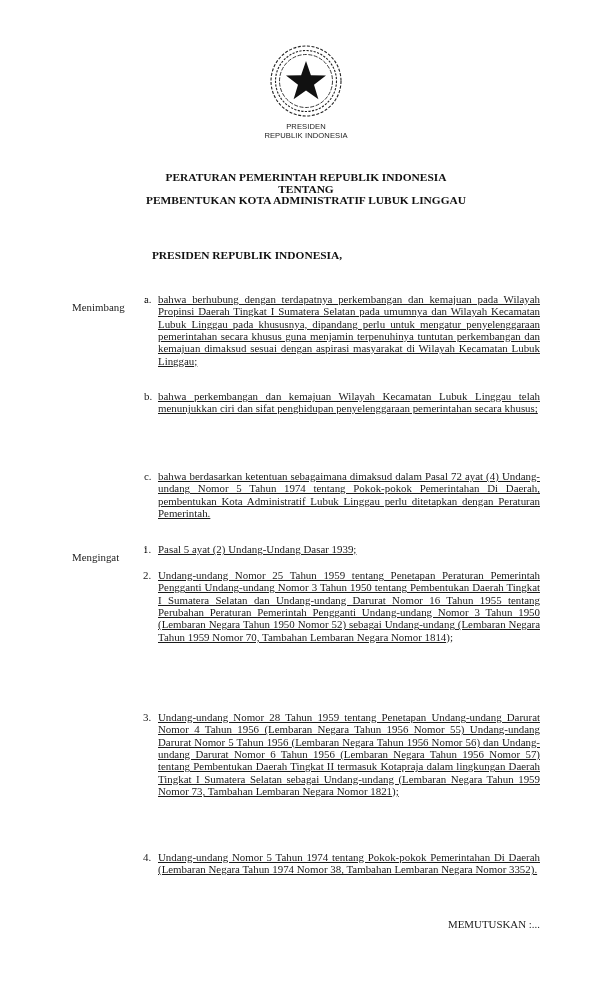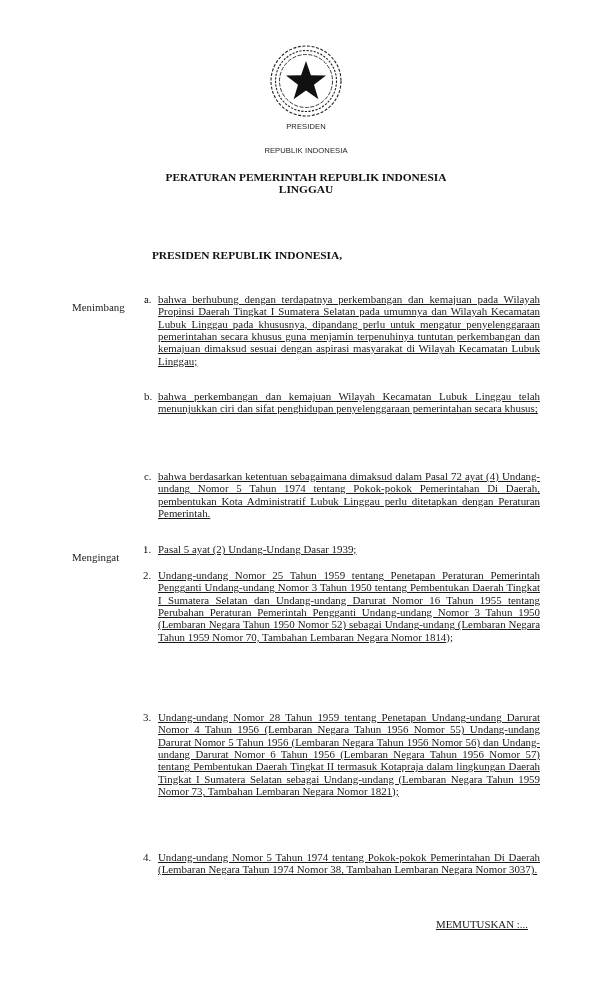--- a/index.html
+++ b/index.html
@@ -12,41 +12,42 @@
          font-weight:bold; font-size:11.4px; line-height:11.6px; color:#111; }
   .subtitle { position:absolute; left:0; top:249px; width:494px; text-align:center;
          font-weight:bold; font-size:11.4px; color:#111; }
   .section { position:absolute; left:72px; width:470px; font-size:10.9px; line-height:12.35px; }
   .section-label { position:absolute; left:0; top:8px; }
   .section-colon { position:absolute; left:72px; top:0; }
   .item { position:absolute; left:86px; width:382px; }
   .item-marker { position:absolute; left:-14px; top:0; }
   .item-marker.num { left:-15px; }
   .item-text { text-align:justify; text-align-last:left;text-decoration:underline; }
-  .footer-note { position:absolute; right:84px; top:918px; font-size:10.9px;text-decoration:underline; }
+  .footer-note { position:absolute; right:72px; top:918px; font-size:10.9px; }
 </style>
 </head>
 <body>
 
 <div class="emblem">
   <svg width="74" height="74" viewBox="0 0 74 74">
     <g fill="none" stroke="#222" stroke-width="1.1">
       <circle cx="37" cy="37" r="35" stroke-dasharray="3 1.6"></circle>
       <circle cx="37" cy="37" r="30.5" stroke-dasharray="2.2 1.4"></circle>
       <circle cx="37" cy="37" r="26.5" stroke-width="0.9" stroke-dasharray="4 1.5"></circle>
     </g>
     <polygon fill="#111" points="37,17 41.9,31.3 57,31.6 45,40.8 49.4,55.3 37,46.6 24.6,55.3 29,40.8 17,31.6 32.1,31.3"></polygon>
   </svg>
 </div>
 <div class="emblem-caption" style="top:122px;">PRESIDEN</div>
-<div class="emblem-caption" style="top:146px;">REPUBLIK INDONESIA</div>
+<div class="emblem-caption" style="top:131px;">REPUBLIK INDONESIA</div>
 
 <div class="title-block">
   <div>PERATURAN PEMERINTAH REPUBLIK INDONESIA</div>
-  <div>LINGGAU</div>
+  <div>TENTANG</div>
+  <div>PEMBENTUKAN KOTA ADMINISTRATIF LUBUK LINGGAU</div>
 </div>
 <div class="subtitle">PRESIDEN REPUBLIK INDONESIA,</div>
 
 <div class="section" style="top:293px;">
   <span class="section-label">Menimbang</span>
   <span class="section-colon">:</span>
 
   <div class="item" style="top:0px;">
     <span class="item-marker">a.</span>
     <div class="item-text">bahwa berhubung dengan terdapatnya perkembangan dan kemajuan pada Wilayah Propinsi Daerah Tingkat I Sumatera Selatan pada umumnya dan Wilayah Kecamatan Lubuk Linggau pada khususnya, dipandang perlu untuk mengatur penyelenggaraan pemerintahan secara khusus guna menjamin terpenuhinya tuntutan perkembangan dan kemajuan dimaksud sesuai dengan aspirasi masyarakat di Wilayah Kecamatan Lubuk Linggau;</div>
@@ -72,17 +73,17 @@
   <div class="item" style="top:26px;">
     <span class="item-marker num">2.</span>
     <div class="item-text">Undang-undang  Nomor 25 Tahun 1959 tentang Penetapan Peraturan Pemerintah Pengganti Undang-undang  Nomor 3 Tahun 1950 tentang Pembentukan Daerah Tingkat I Sumatera Selatan dan Undang-undang Darurat  Nomor 16 Tahun 1955 tentang Perubahan Peraturan Pemerintah Pengganti Undang-undang  Nomor 3 Tahun 1950 (Lembaran Negara Tahun 1950 Nomor 52) sebagai Undang-undang (Lembaran Negara Tahun 1959 Nomor 70, Tambahan Lembaran Negara Nomor 1814);</div>
   </div>
   <div class="item" style="top:168px;">
     <span class="item-marker num">3.</span>
     <div class="item-text">Undang-undang  Nomor 28 Tahun 1959 tentang Penetapan Undang-undang Darurat  Nomor 4 Tahun 1956 (Lembaran Negara Tahun 1956 Nomor 55) Undang-undang Darurat  Nomor 5 Tahun 1956 (Lembaran Negara Tahun 1956 Nomor 56) dan Undang-undang Darurat  Nomor 6 Tahun 1956 (Lembaran Negara Tahun 1956 Nomor 57) tentang Pembentukan Daerah Tingkat II termasuk Kotapraja dalam lingkungan Daerah Tingkat I Sumatera Selatan sebagai Undang-undang (Lembaran Negara Tahun 1959 Nomor 73, Tambahan Lembaran Negara Nomor 1821);</div>
   </div>
   <div class="item" style="top:308px;">
     <span class="item-marker num">4.</span>
-    <div class="item-text">Undang-undang   Nomor 5 Tahun 1974 tentang Pokok-pokok Pemerintahan Di Daerah (Lembaran Negara Tahun 1974 Nomor 38, Tambahan Lembaran Negara Nomor 3037).</div>
+    <div class="item-text">Undang-undang   Nomor 5 Tahun 1974 tentang Pokok-pokok Pemerintahan Di Daerah (Lembaran Negara Tahun 1974 Nomor 38, Tambahan Lembaran Negara Nomor 3352).</div>
   </div>
 </div>
 
 <div class="footer-note">MEMUTUSKAN :...</div>
 
 </body></html>

